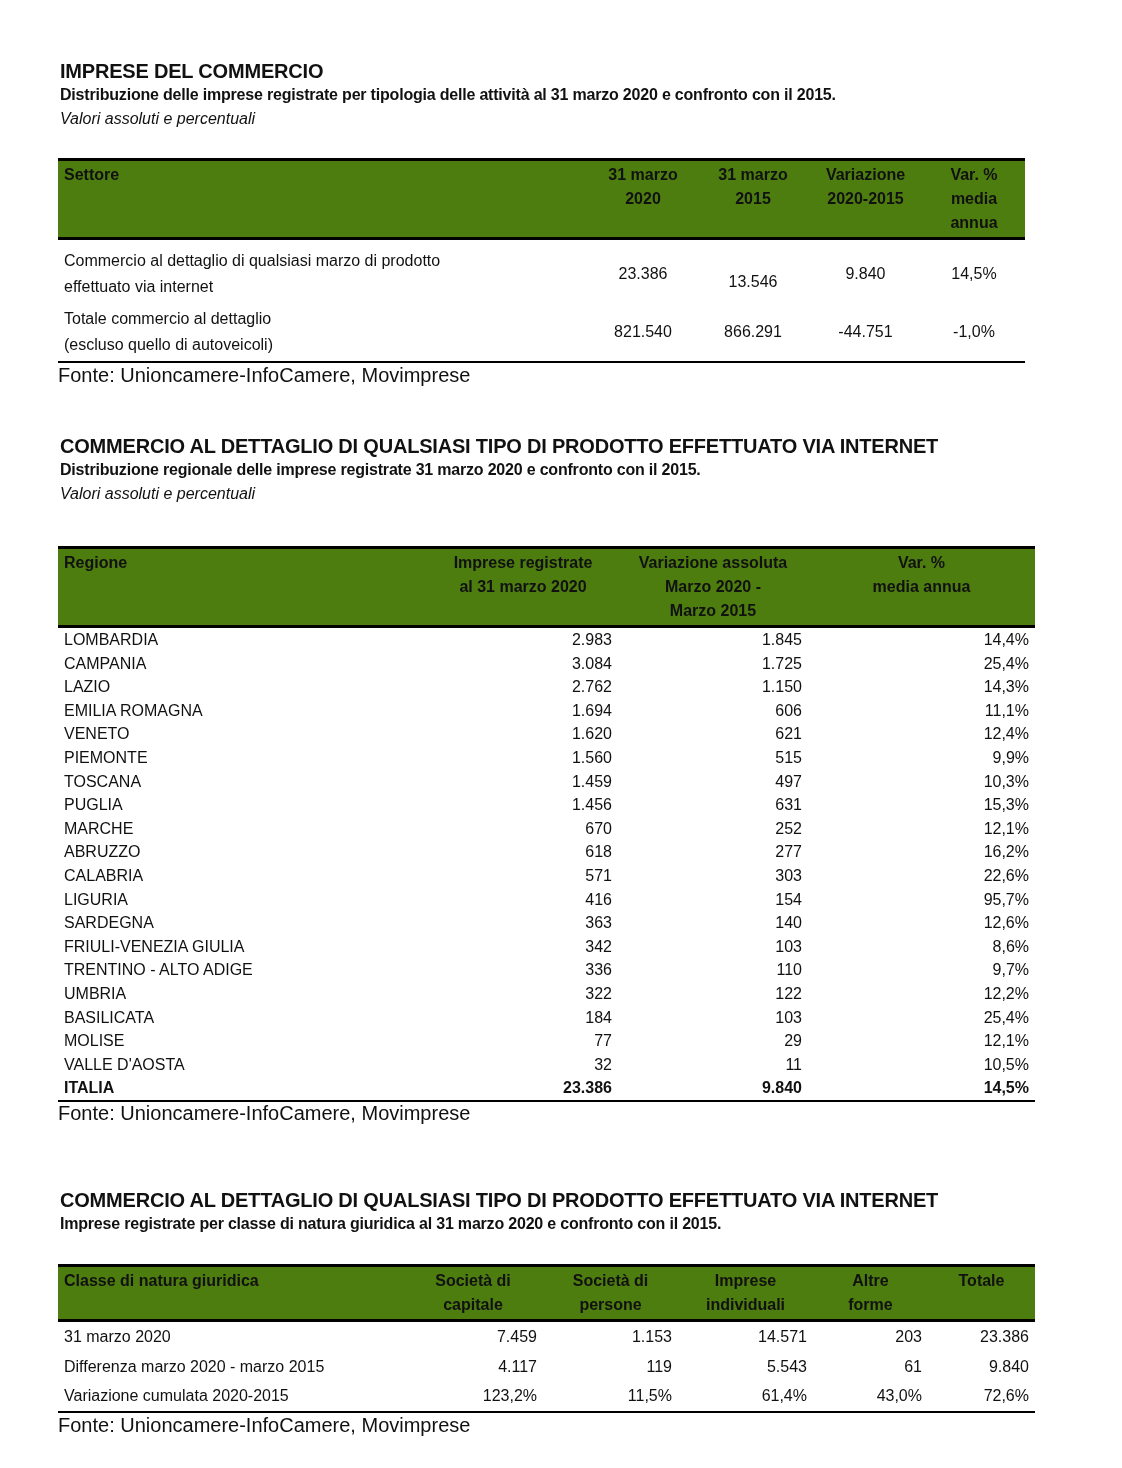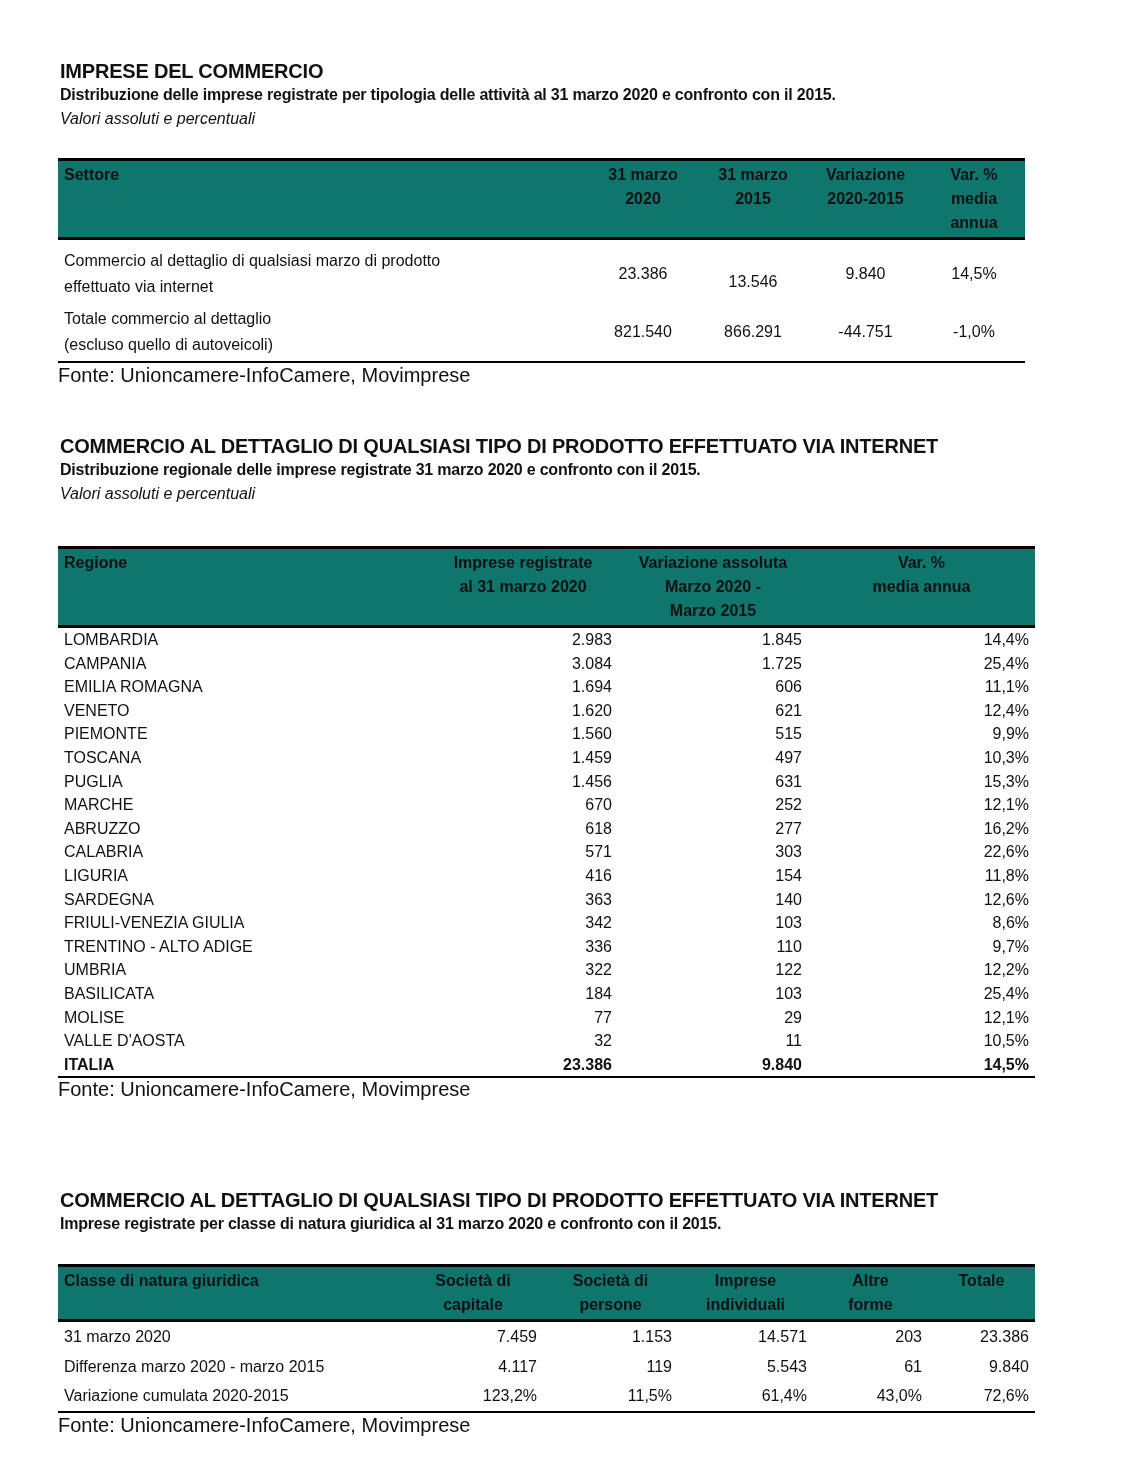--- a/index.html
+++ b/index.html
@@ -3,21 +3,21 @@
 <meta charset="utf-8">
 <style>
   html, body { margin:0; padding:0; background:#ffffff; }
   body { width:1122px; height:1468px; position:relative; font-family:"Liberation Sans", sans-serif; color:#111; overflow:hidden; }
   .section { position:absolute; left:60px; }
   .title { font-weight:bold; font-size:20px; line-height:24px; letter-spacing:-0.2px; white-space:nowrap; }
   .subtitle { font-weight:bold; font-size:16px; line-height:24px; letter-spacing:-0.2px; white-space:nowrap; }
   .note { font-style:italic; font-size:16px; line-height:24px; white-space:nowrap; }
   .source { font-size:20px; line-height:20px; white-space:nowrap; }
   table { border-collapse:collapse; font-size:16px; }
-  thead th { background:#0f766e; font-weight:bold; vertical-align:top; line-height:24px; padding-top:2px; padding-bottom:2px; }
+  thead th { background:#4d7c0f; font-weight:bold; vertical-align:top; line-height:24px; padding-top:2px; padding-bottom:2px; }
   thead tr { border-top:3px solid #000; border-bottom:3px solid #000; }
   tbody tr.last { border-bottom:2px solid #000; }
   td, th { padding:0 6px; }
   .l { text-align:left; }
   .r { text-align:right; }
   .c { text-align:center; }
   
   #t1 { width:967px; }
   #t1 tbody td { line-height:26px; padding-top:3px; padding-bottom:3px; }
   
@@ -104,20 +104,26 @@
           <td class="r">1.845</td>
           <td class="r">14,4%</td>
         </tr>
         <tr>
           <td class="l">CAMPANIA</td>
           <td class="r">3.084</td>
           <td class="r">1.725</td>
           <td class="r">25,4%</td>
         </tr>
         <tr>
+          <td class="l">LAZIO</td>
+          <td class="r">2.762</td>
+          <td class="r">1.150</td>
+          <td class="r">14,3%</td>
+        </tr>
+        <tr>
           <td class="l">EMILIA ROMAGNA</td>
           <td class="r">1.694</td>
           <td class="r">606</td>
           <td class="r">11,1%</td>
         </tr>
         <tr>
           <td class="l">VENETO</td>
           <td class="r">1.620</td>
           <td class="r">621</td>
           <td class="r">12,4%</td>
@@ -155,21 +161,21 @@
         <tr>
           <td class="l">CALABRIA</td>
           <td class="r">571</td>
           <td class="r">303</td>
           <td class="r">22,6%</td>
         </tr>
         <tr>
           <td class="l">LIGURIA</td>
           <td class="r">416</td>
           <td class="r">154</td>
-          <td class="r">11,8%</td>
+          <td class="r">95,7%</td>
         </tr>
         <tr>
           <td class="l">SARDEGNA</td>
           <td class="r">363</td>
           <td class="r">140</td>
           <td class="r">12,6%</td>
         </tr>
         <tr>
           <td class="l">FRIULI-VENEZIA GIULIA</td>
           <td class="r">342</td>

